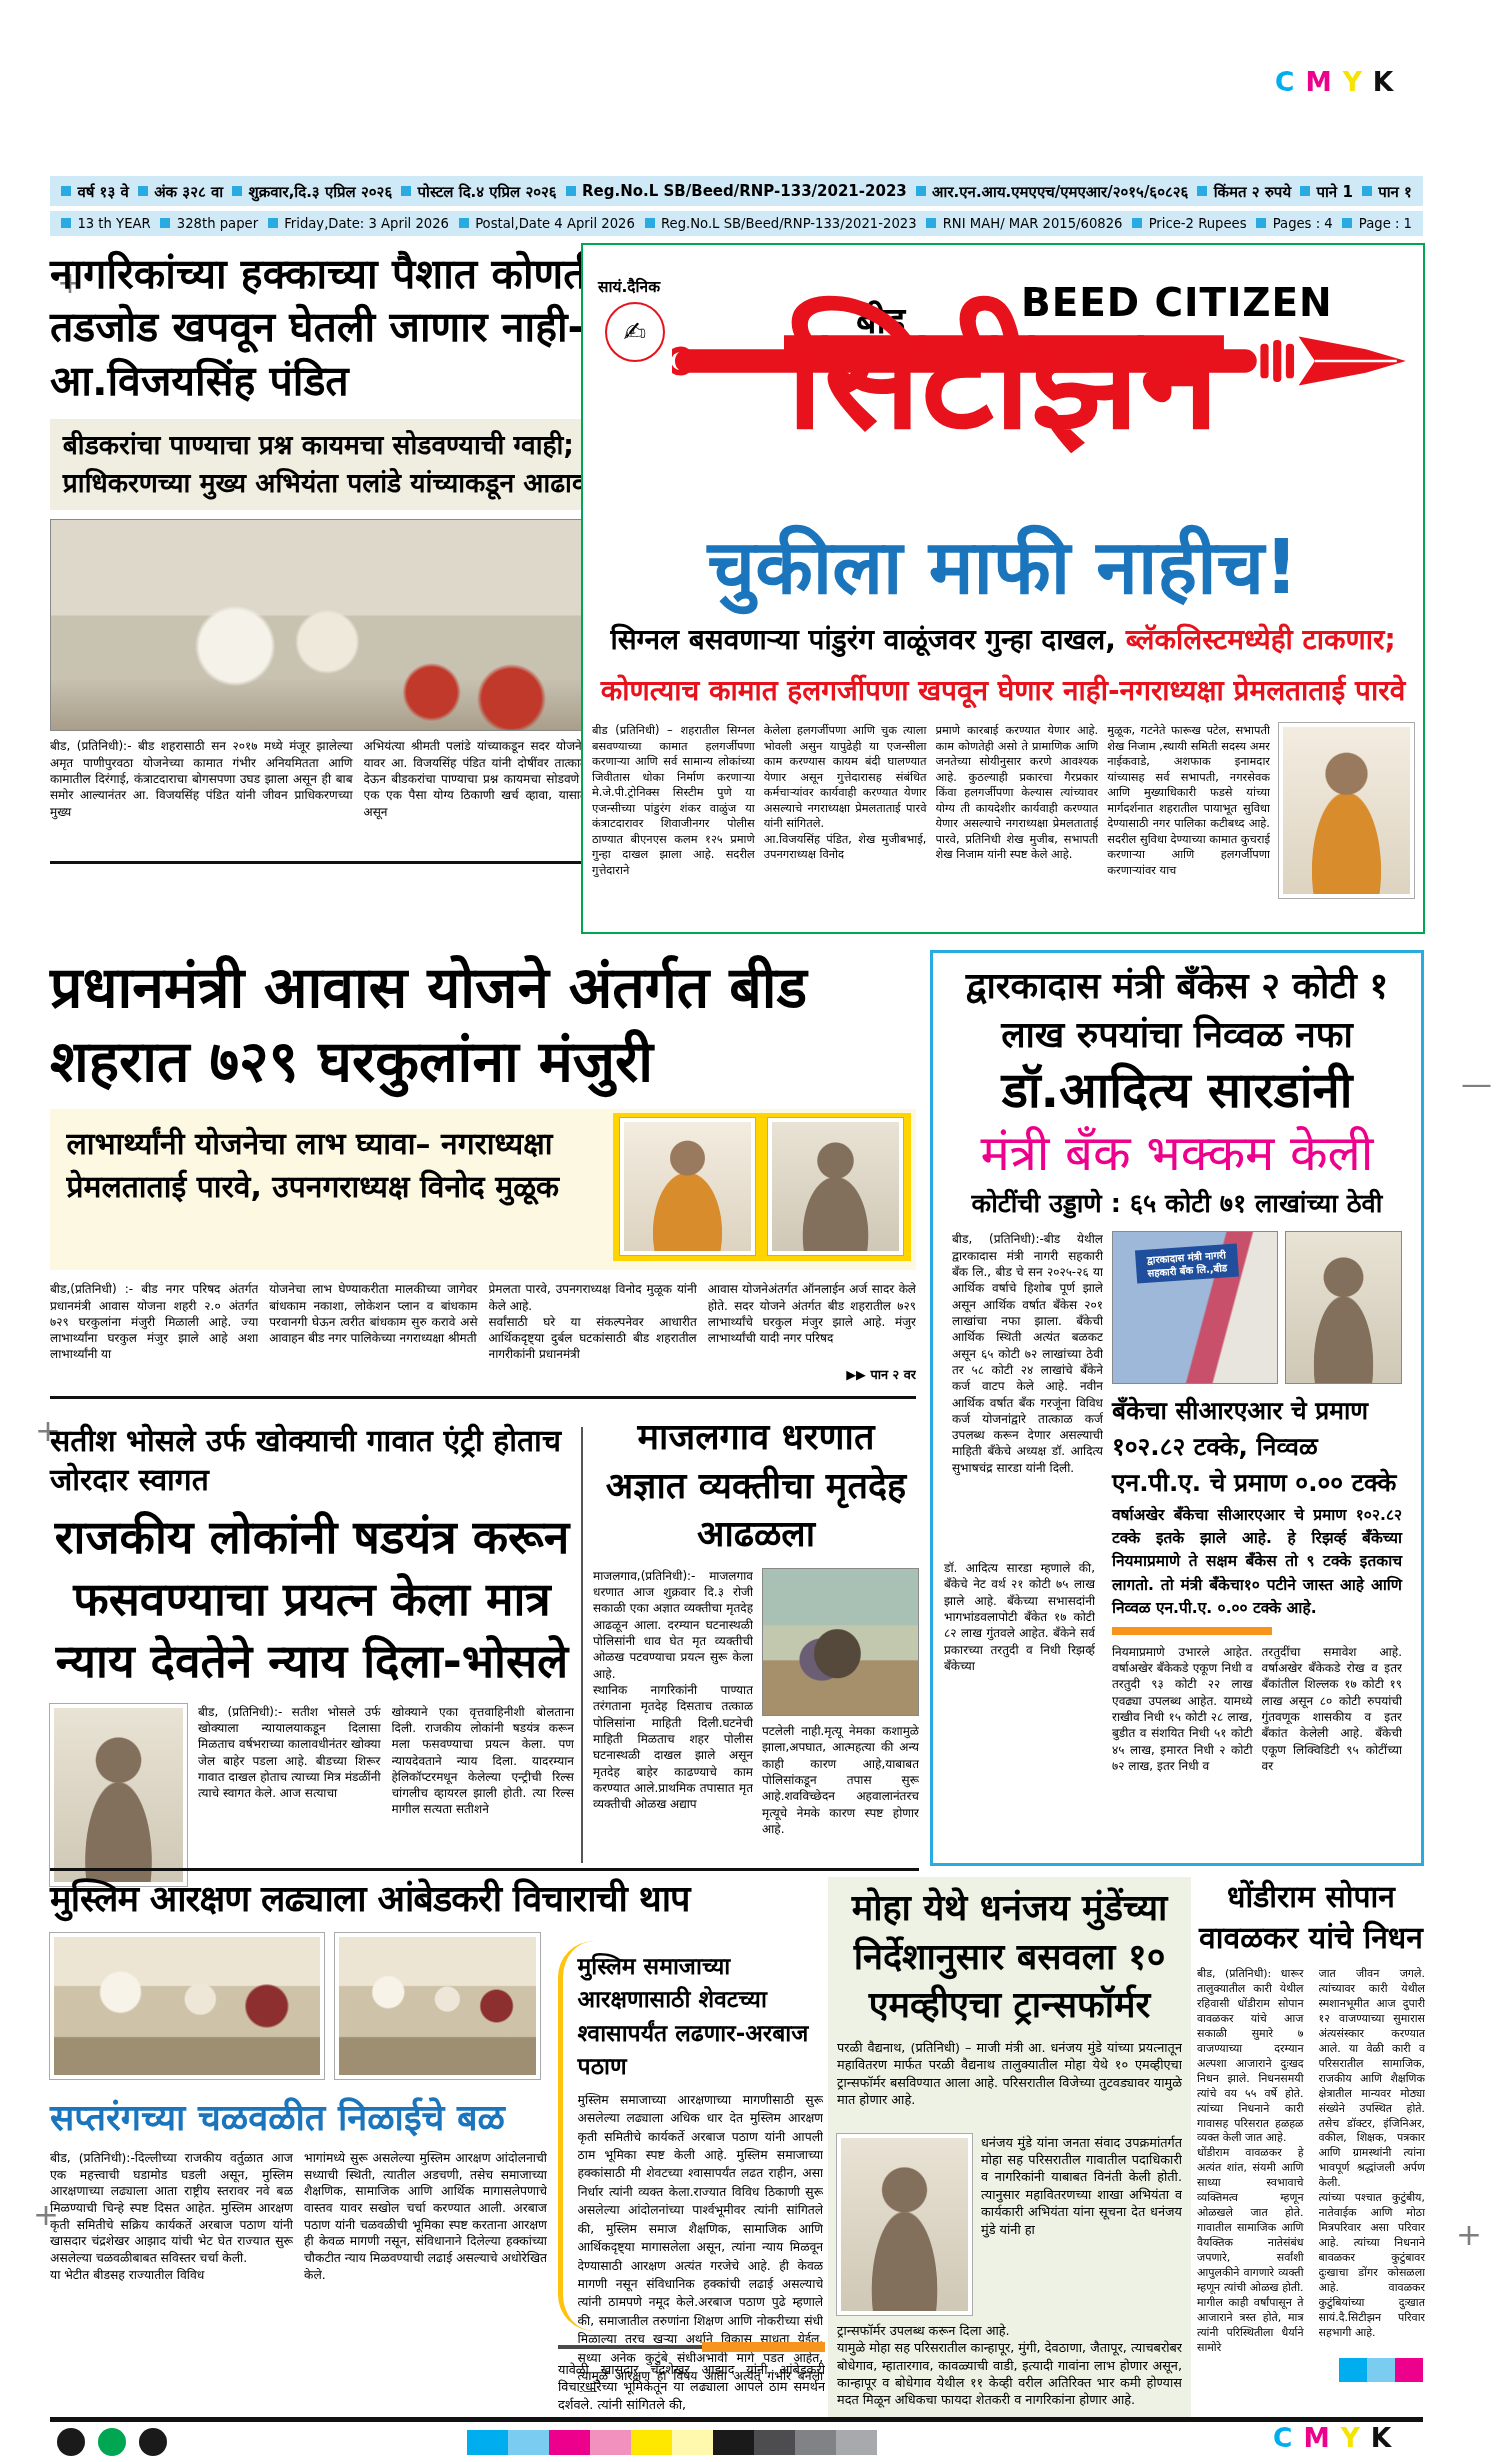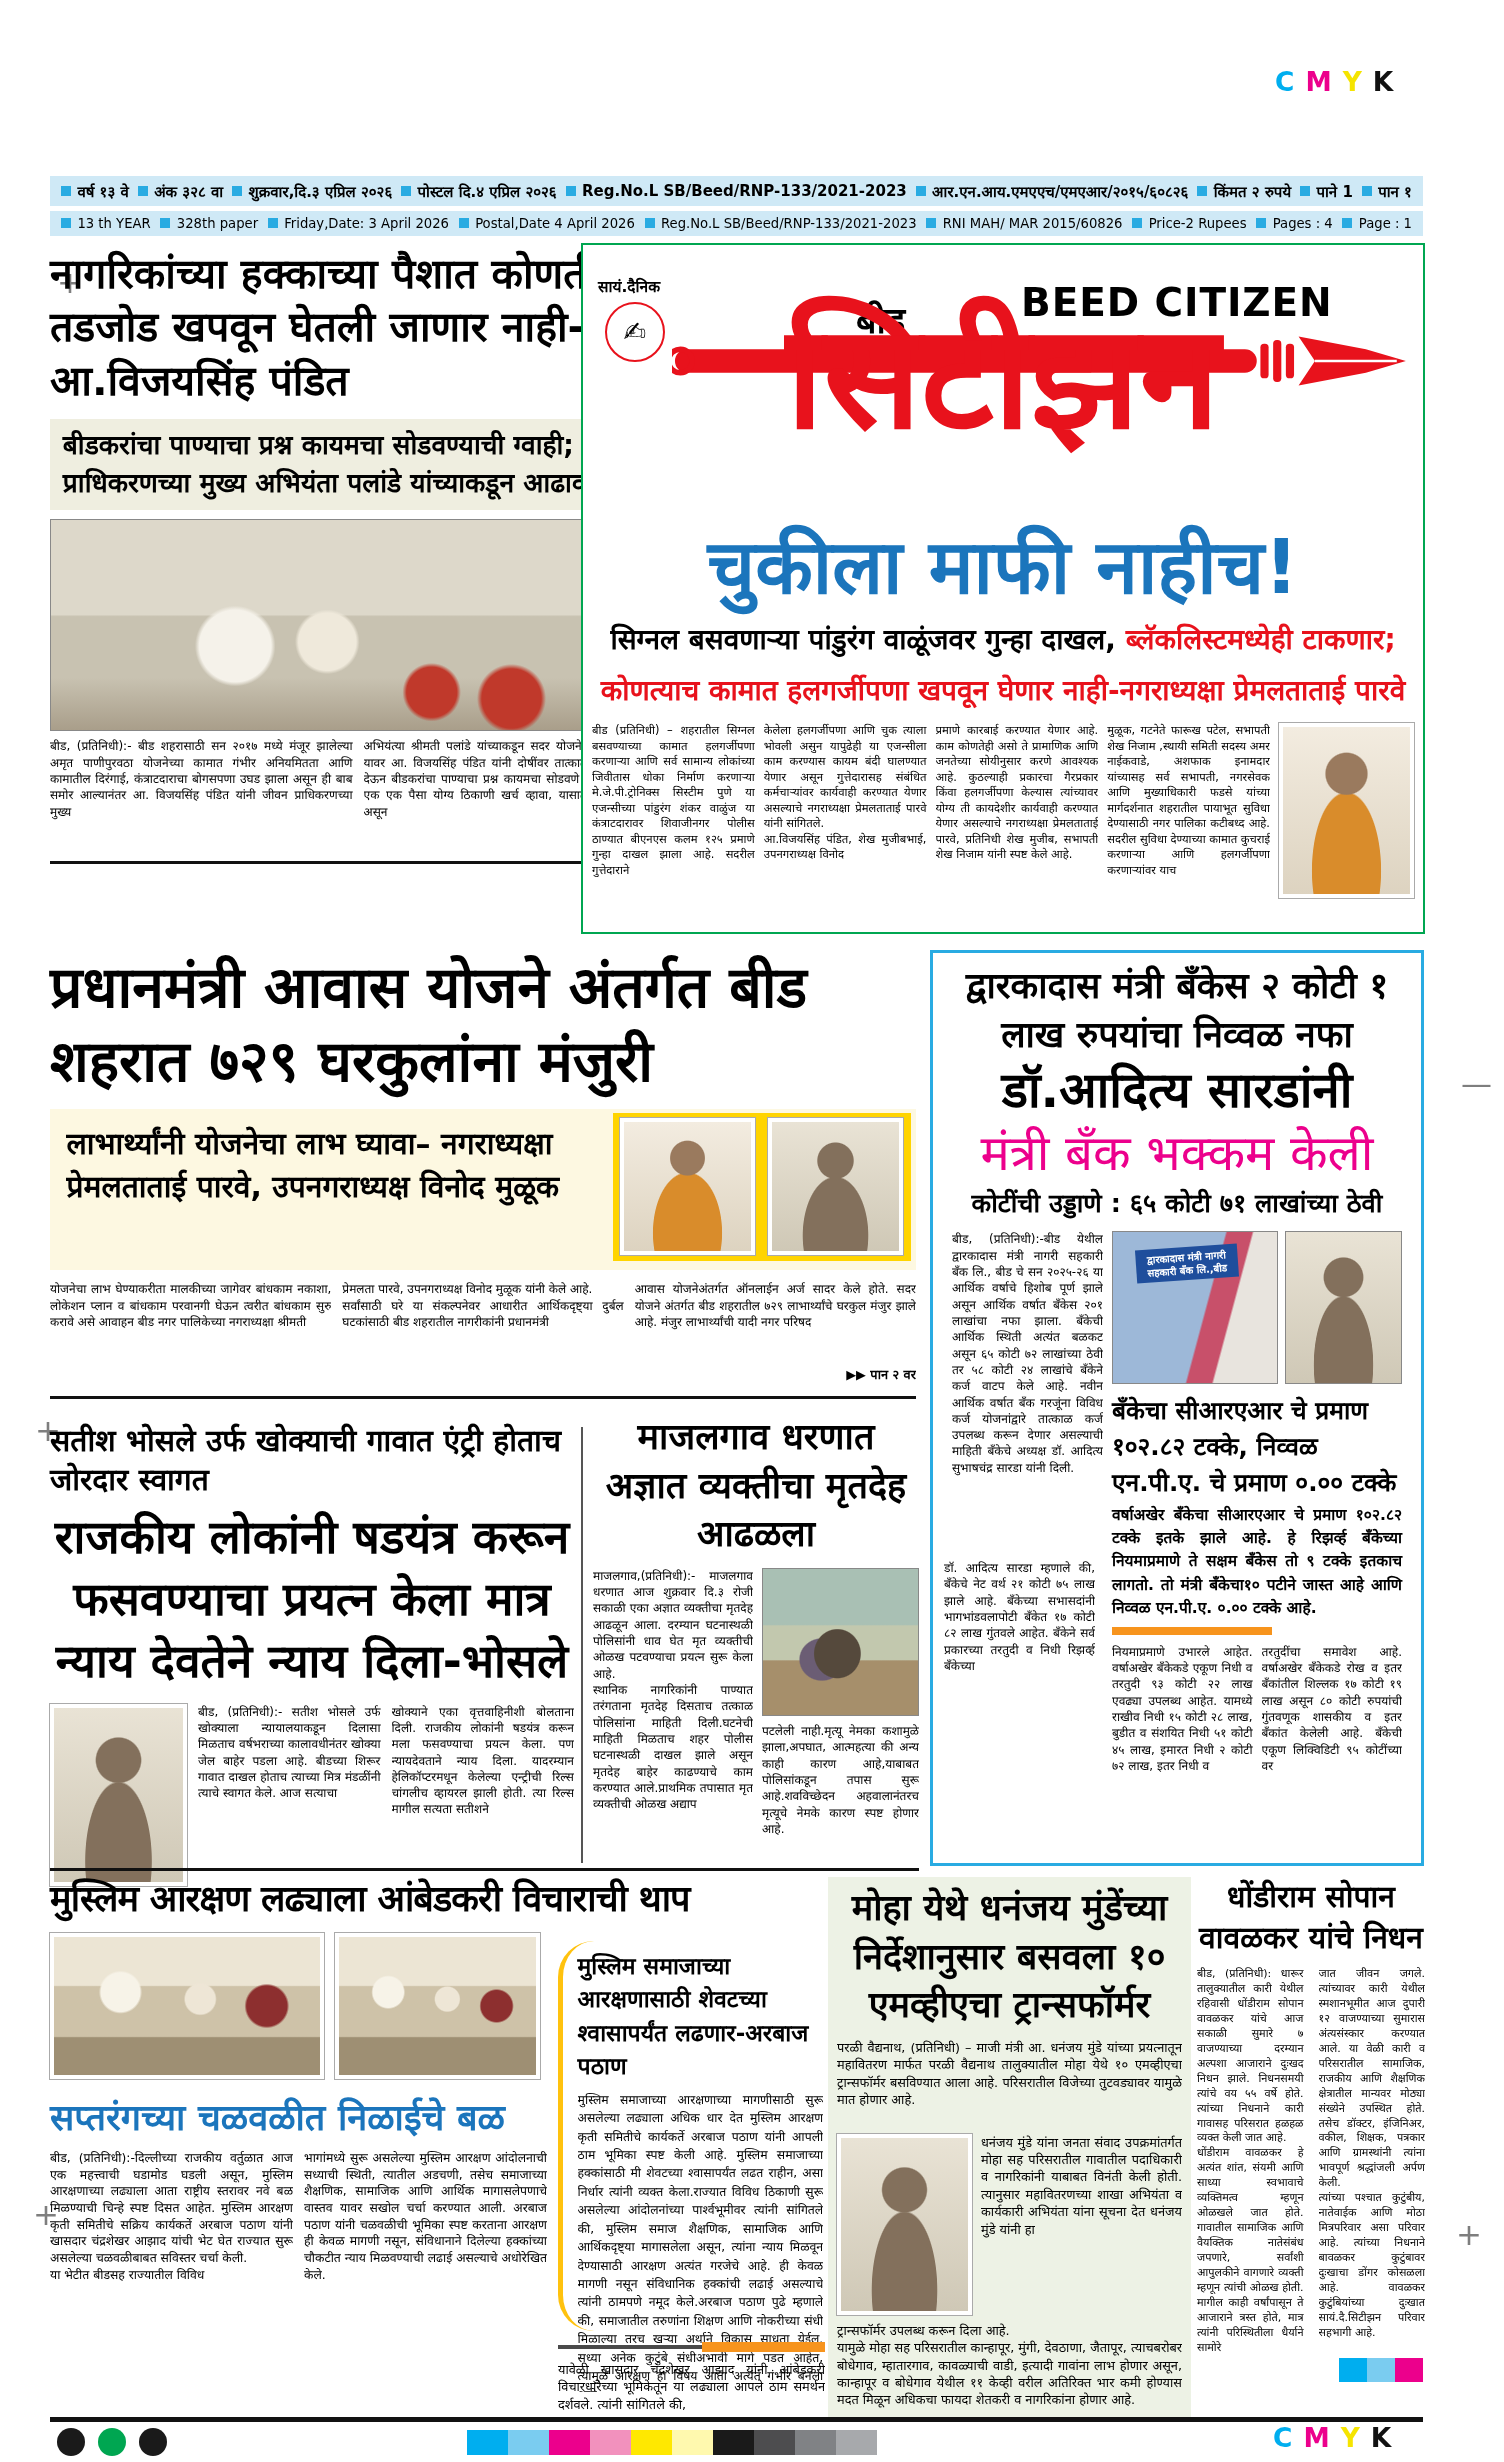--- a/index.html
+++ b/index.html
@@ -248,20 +248,21 @@
   <div class="abs" style="left:50px;top:950px;width:866px">
     <div class="awas-hl">प्रधानमंत्री आवास योजने अंतर्गत बीड शहरात ७२९ घरकुलांना मंजुरी</div>
     <div class="awas-box">
       <div class="awas-sub">लाभार्थ्यांनी योजनेचा लाभ घ्यावा– नगराध्यक्षा प्रेमलताताई पारवे, उपनगराध्यक्ष विनोद मुळूक</div>
       <div class="awas-photos">
         <div class="ph ph-sil-f ph-frame" style="width:135px;height:137px"></div>
         <div class="ph ph-sil ph-frame" style="width:135px;height:137px"></div>
       </div>
     </div>
     <div class="cols" style="margin-top:11px;height:108px">
+      <div class="col bt">बीड,(प्रतिनिधी) :- बीड नगर परिषद अंतर्गत प्रधानमंत्री आवास योजना शहरी २.० अंतर्गत ७२९ घरकुलांना मंजुरी मिळाली आहे. ज्या लाभार्थ्यांना घरकुल मंजुर झाले आहे अशा लाभार्थ्यांनी या</div>
       <div class="col bt">योजनेचा लाभ घेण्याकरीता मालकीच्या जागेवर बांधकाम नकाशा, लोकेशन प्लान व बांधकाम परवानगी घेऊन त्वरीत बांधकाम सुरु करावे असे आवाहन बीड नगर पालिकेच्या नगराध्यक्षा श्रीमती</div>
       <div class="col bt">प्रेमलता पारवे, उपनगराध्यक्ष विनोद मुळूक यांनी केले आहे.
 सर्वांसाठी घरे या संकल्पनेवर आधारीत आर्थिकदृष्ट्या दुर्बल घटकांसाठी बीड शहरातील नागरीकांनी प्रधानमंत्री</div>
       <div class="col">
         <div class="bt" style="height:84px">आवास योजनेअंतर्गत ऑनलाईन अर्ज सादर केले होते. सदर योजने अंतर्गत बीड शहरातील ७२९ लाभार्थ्यांचे घरकुल मंजुर झाले आहे. मंजुर लाभार्थ्यांची यादी नगर परिषद</div>
         <div class="more" style="text-align:right;font-size:12.8px">▶▶ पान २ वर</div>
       </div>
     </div>
     <div class="hrule" style="height:2.7px;margin-top:7.3px"></div>
   </div>

